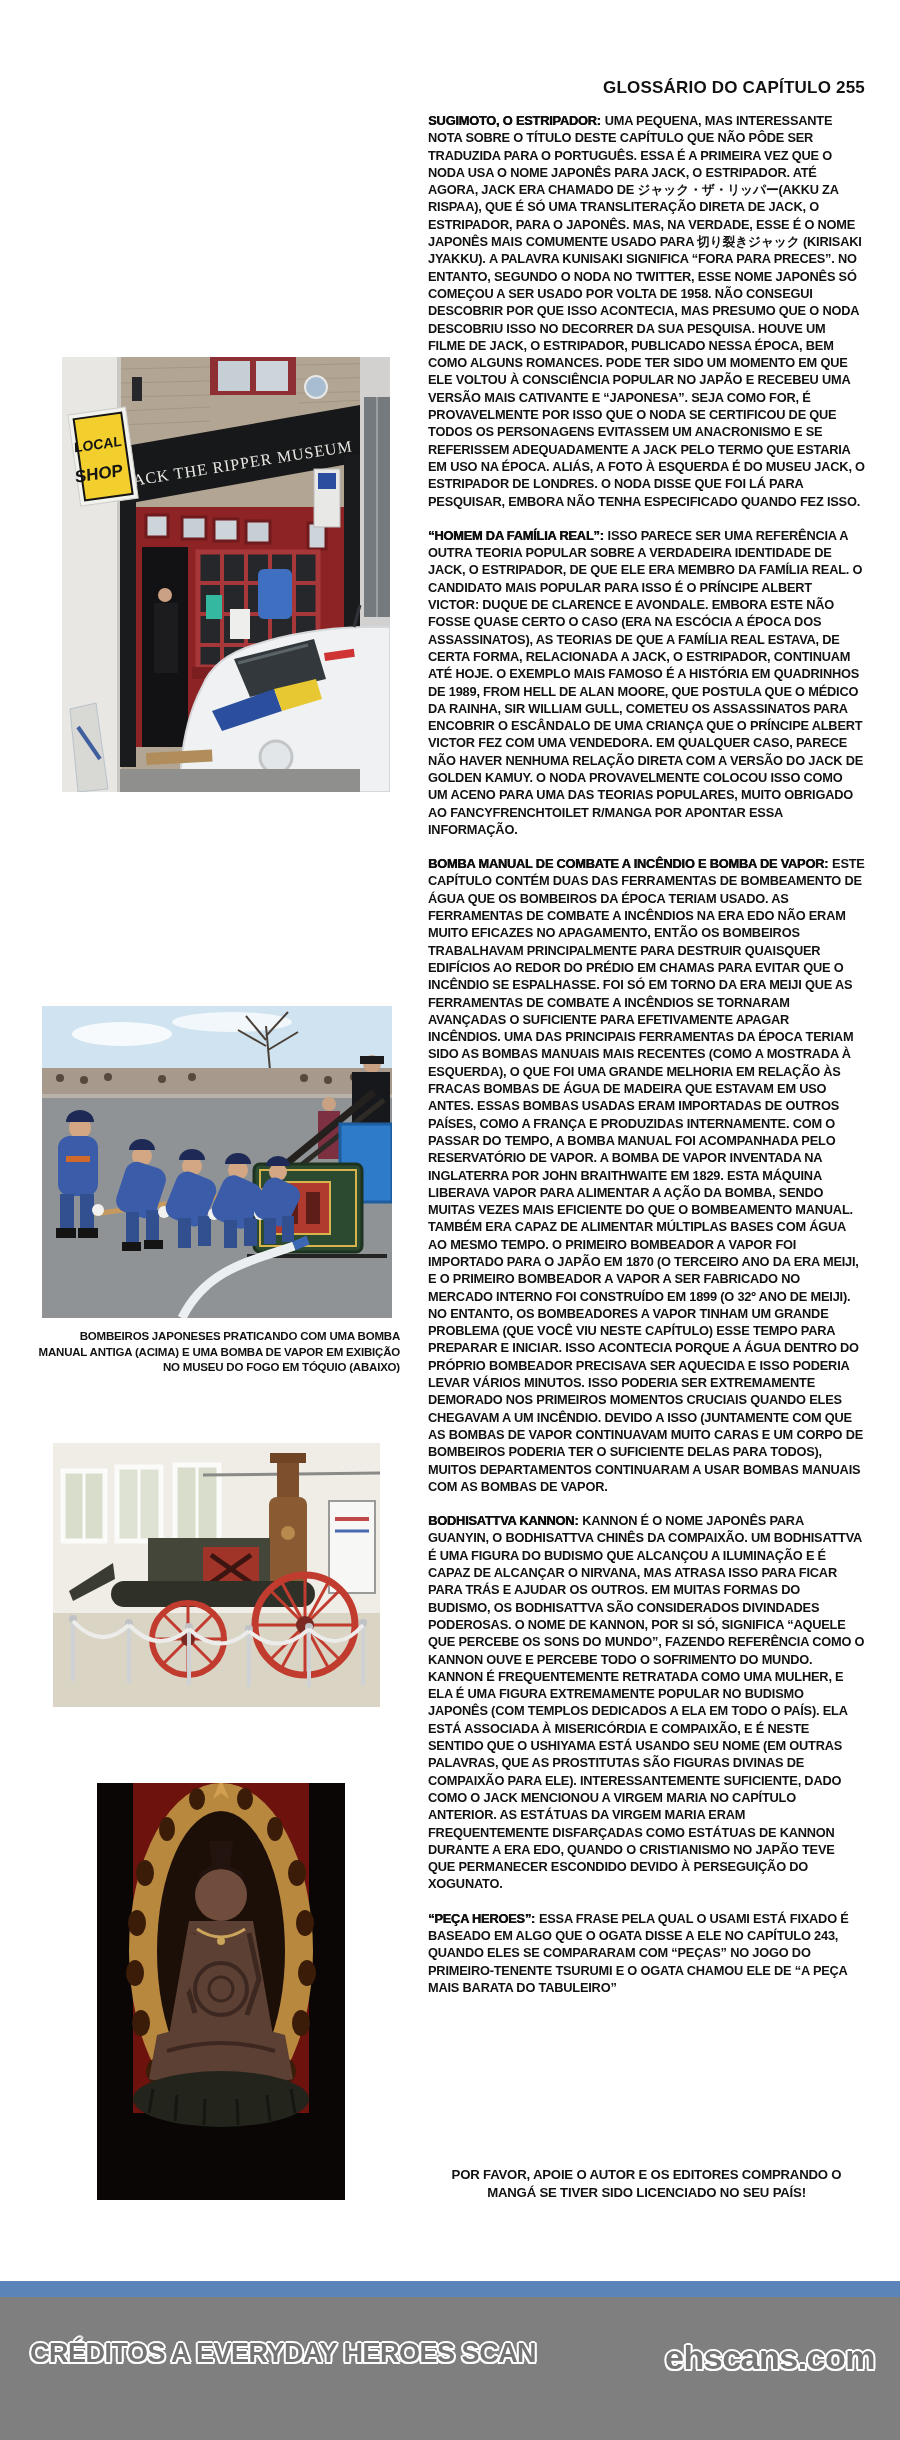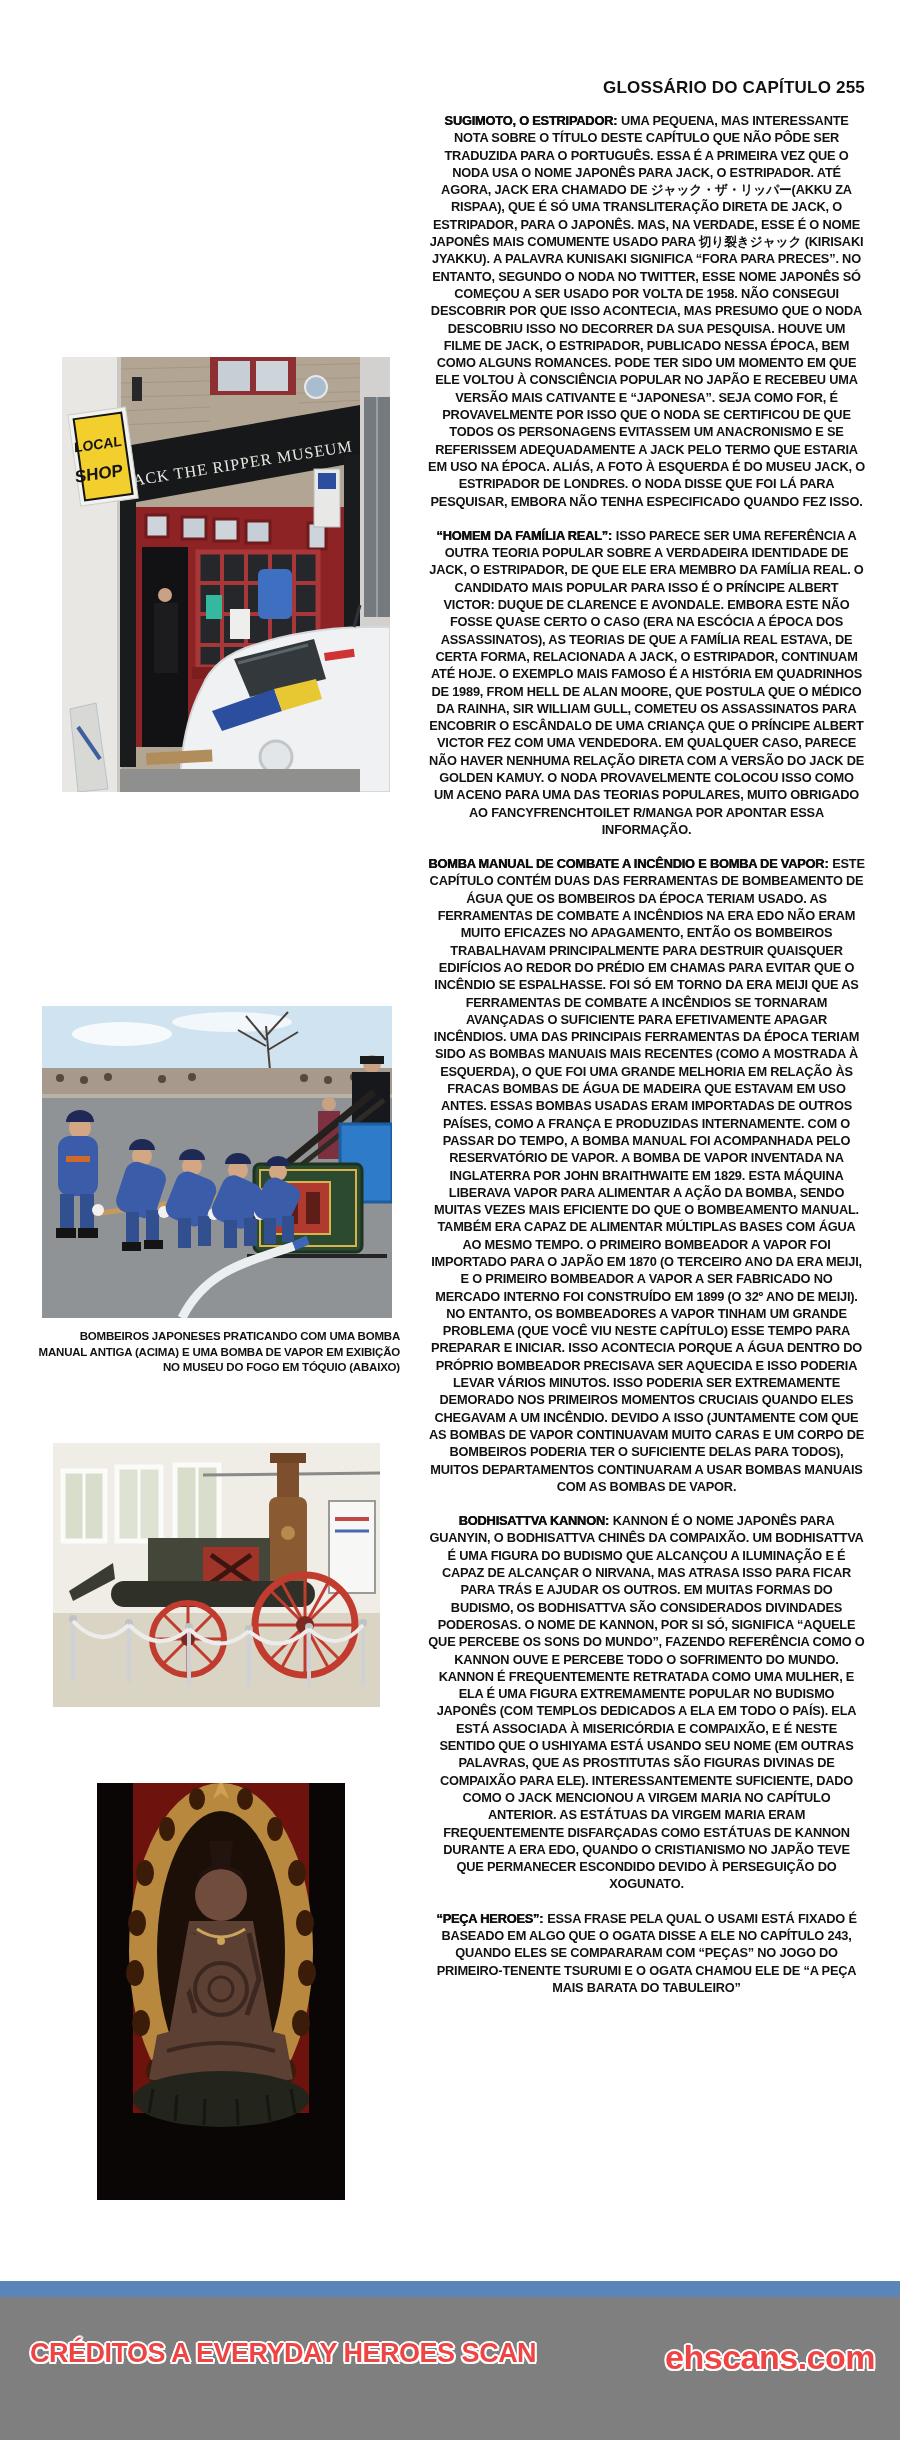--- a/index.html
+++ b/index.html
@@ -3,33 +3,33 @@
 <meta charset="utf-8">
 <style>
   html,body{margin:0;padding:0;background:#ffffff;}
   .page{position:relative;width:900px;height:2440px;background:#ffffff;overflow:hidden;
         font-family:"Liberation Sans",sans-serif;color:#111;}
   
   .title{position:absolute;left:428px;top:78px;width:437px;text-align:right;
          font-size:17px;font-weight:bold;letter-spacing:.2px;}
   .text-col{position:absolute;left:428px;top:112px;width:437px;
             font-size:12.8px;line-height:17.3px;font-weight:bold;letter-spacing:-.2px;
-            text-align:center;}
+            text-align:left;}
   .entry{margin:0 0 17px 0;}
   .term{text-shadow:.5px 0 #000;margin-right:4px;}
   .support{position:absolute;left:428px;top:2166px;width:437px;text-align:center;
            font-size:13.2px;line-height:18px;font-weight:bold;letter-spacing:-.2px;}
   
   .photo{position:absolute;display:block;}
   .caption{position:absolute;left:30px;top:1329px;width:370px;text-align:right;
            font-size:11.5px;line-height:15.5px;font-weight:bold;letter-spacing:-.2px;}
   
   .footer-bar{position:absolute;left:0;top:2281px;width:900px;height:16px;}
   .footer-bg{position:absolute;left:0;top:2297px;width:900px;height:143px;}
-  .footer-text{position:absolute;top:2338px;font-size:27px;font-weight:bold;color:#ef4444;
+  .footer-text{position:absolute;top:2338px;font-size:27px;font-weight:bold;color:#737373;
                letter-spacing:-.5px;white-space:nowrap;
                text-shadow:-2px 0 #fff,2px 0 #fff,0 -2px #fff,0 2px #fff,
                            -1.5px -1.5px #fff,1.5px -1.5px #fff,-1.5px 1.5px #fff,1.5px 1.5px #fff;}
   .credits{left:30px;}
   .site{right:25px;font-size:34px;}
 </style>
 </head>
 <body>
 
 <div class="page">
@@ -37,20 +37,21 @@
   <div class="title">GLOSSÁRIO DO CAPÍTULO 255</div>
 
   <div class="text-col">
     <p class="entry"><span class="term">SUGIMOTO, O ESTRIPADOR:</span><span>UMA PEQUENA, MAS INTERESSANTE NOTA SOBRE O TÍTULO DESTE CAPÍTULO QUE NÃO PÔDE SER TRADUZIDA PARA O PORTUGUÊS. ESSA É A PRIMEIRA VEZ QUE O NODA USA O NOME JAPONÊS PARA JACK, O ESTRIPADOR. ATÉ AGORA, JACK ERA CHAMADO DE ジャック・ザ・リッパー(AKKU ZA RISPAA), QUE É SÓ UMA TRANSLITERAÇÃO DIRETA DE JACK, O ESTRIPADOR, PARA O JAPONÊS. MAS, NA VERDADE, ESSE É O NOME JAPONÊS MAIS COMUMENTE USADO PARA 切り裂きジャック (KIRISAKI JYAKKU). A PALAVRA KUNISAKI SIGNIFICA “FORA PARA PRECES”. NO ENTANTO, SEGUNDO O NODA NO TWITTER, ESSE NOME JAPONÊS SÓ COMEÇOU A SER USADO POR VOLTA DE 1958. NÃO CONSEGUI DESCOBRIR POR QUE ISSO ACONTECIA, MAS PRESUMO QUE O NODA DESCOBRIU ISSO NO DECORRER DA SUA PESQUISA. HOUVE UM FILME DE JACK, O ESTRIPADOR, PUBLICADO NESSA ÉPOCA, BEM COMO ALGUNS ROMANCES. PODE TER SIDO UM MOMENTO EM QUE ELE VOLTOU À CONSCIÊNCIA POPULAR NO JAPÃO E RECEBEU UMA VERSÃO MAIS CATIVANTE E “JAPONESA”. SEJA COMO FOR, É PROVAVELMENTE POR ISSO QUE O NODA SE CERTIFICOU DE QUE TODOS OS PERSONAGENS EVITASSEM UM ANACRONISMO E SE REFERISSEM ADEQUADAMENTE A JACK PELO TERMO QUE ESTARIA EM USO NA ÉPOCA. ALIÁS, A FOTO À ESQUERDA É DO MUSEU JACK, O ESTRIPADOR DE LONDRES. O NODA DISSE QUE FOI LÁ PARA PESQUISAR, EMBORA NÃO TENHA ESPECIFICADO QUANDO FEZ ISSO.</span></p>
     <p class="entry"><span class="term">“HOMEM DA FAMÍLIA REAL”:</span><span>ISSO PARECE SER UMA REFERÊNCIA A OUTRA TEORIA POPULAR SOBRE A VERDADEIRA IDENTIDADE DE JACK, O ESTRIPADOR, DE QUE ELE ERA MEMBRO DA FAMÍLIA REAL. O CANDIDATO MAIS POPULAR PARA ISSO É O PRÍNCIPE ALBERT VICTOR: DUQUE DE CLARENCE E AVONDALE. EMBORA ESTE NÃO FOSSE QUASE CERTO O CASO (ERA NA ESCÓCIA A ÉPOCA DOS ASSASSINATOS), AS TEORIAS DE QUE A FAMÍLIA REAL ESTAVA, DE CERTA FORMA, RELACIONADA A JACK, O ESTRIPADOR, CONTINUAM ATÉ HOJE. O EXEMPLO MAIS FAMOSO É A HISTÓRIA EM QUADRINHOS DE 1989, FROM HELL DE ALAN MOORE, QUE POSTULA QUE O MÉDICO DA RAINHA, SIR WILLIAM GULL, COMETEU OS ASSASSINATOS PARA ENCOBRIR O ESCÂNDALO DE UMA CRIANÇA QUE O PRÍNCIPE ALBERT VICTOR FEZ COM UMA VENDEDORA. EM QUALQUER CASO, PARECE NÃO HAVER NENHUMA RELAÇÃO DIRETA COM A VERSÃO DO JACK DE GOLDEN KAMUY. O NODA PROVAVELMENTE COLOCOU ISSO COMO UM ACENO PARA UMA DAS TEORIAS POPULARES, MUITO OBRIGADO AO FANCYFRENCHTOILET R/MANGA POR APONTAR ESSA INFORMAÇÃO.</span></p>
     <p class="entry"><span class="term">BOMBA MANUAL DE COMBATE A INCÊNDIO E BOMBA DE VAPOR:</span><span>ESTE CAPÍTULO CONTÉM DUAS DAS FERRAMENTAS DE BOMBEAMENTO DE ÁGUA QUE OS BOMBEIROS DA ÉPOCA TERIAM USADO. AS FERRAMENTAS DE COMBATE A INCÊNDIOS NA ERA EDO NÃO ERAM MUITO EFICAZES NO APAGAMENTO, ENTÃO OS BOMBEIROS TRABALHAVAM PRINCIPALMENTE PARA DESTRUIR QUAISQUER EDIFÍCIOS AO REDOR DO PRÉDIO EM CHAMAS PARA EVITAR QUE O INCÊNDIO SE ESPALHASSE. FOI SÓ EM TORNO DA ERA MEIJI QUE AS FERRAMENTAS DE COMBATE A INCÊNDIOS SE TORNARAM AVANÇADAS O SUFICIENTE PARA EFETIVAMENTE APAGAR INCÊNDIOS. UMA DAS PRINCIPAIS FERRAMENTAS DA ÉPOCA TERIAM SIDO AS BOMBAS MANUAIS MAIS RECENTES (COMO A MOSTRADA À ESQUERDA), O QUE FOI UMA GRANDE MELHORIA EM RELAÇÃO ÀS FRACAS BOMBAS DE ÁGUA DE MADEIRA QUE ESTAVAM EM USO ANTES. ESSAS BOMBAS USADAS ERAM IMPORTADAS DE OUTROS PAÍSES, COMO A FRANÇA E PRODUZIDAS INTERNAMENTE. COM O PASSAR DO TEMPO, A BOMBA MANUAL FOI ACOMPANHADA PELO RESERVATÓRIO DE VAPOR. A BOMBA DE VAPOR INVENTADA NA INGLATERRA POR JOHN BRAITHWAITE EM 1829. ESTA MÁQUINA LIBERAVA VAPOR PARA ALIMENTAR A AÇÃO DA BOMBA, SENDO MUITAS VEZES MAIS EFICIENTE DO QUE O BOMBEAMENTO MANUAL. TAMBÉM ERA CAPAZ DE ALIMENTAR MÚLTIPLAS BASES COM ÁGUA AO MESMO TEMPO. O PRIMEIRO BOMBEADOR A VAPOR FOI IMPORTADO PARA O JAPÃO EM 1870 (O TERCEIRO ANO DA ERA MEIJI, E O PRIMEIRO BOMBEADOR A VAPOR A SER FABRICADO NO MERCADO INTERNO FOI CONSTRUÍDO EM 1899 (O 32º ANO DE MEIJI). NO ENTANTO, OS BOMBEADORES A VAPOR TINHAM UM GRANDE PROBLEMA (QUE VOCÊ VIU NESTE CAPÍTULO) ESSE TEMPO PARA PREPARAR E INICIAR. ISSO ACONTECIA PORQUE A ÁGUA DENTRO DO PRÓPRIO BOMBEADOR PRECISAVA SER AQUECIDA E ISSO PODERIA LEVAR VÁRIOS MINUTOS. ISSO PODERIA SER EXTREMAMENTE DEMORADO NOS PRIMEIROS MOMENTOS CRUCIAIS QUANDO ELES CHEGAVAM A UM INCÊNDIO. DEVIDO A ISSO (JUNTAMENTE COM QUE AS BOMBAS DE VAPOR CONTINUAVAM MUITO CARAS E UM CORPO DE BOMBEIROS PODERIA TER O SUFICIENTE DELAS PARA TODOS), MUITOS DEPARTAMENTOS CONTINUARAM A USAR BOMBAS MANUAIS COM AS BOMBAS DE VAPOR.</span></p>
     <p class="entry"><span class="term">BODHISATTVA KANNON:</span><span>KANNON É O NOME JAPONÊS PARA GUANYIN, O BODHISATTVA CHINÊS DA COMPAIXÃO. UM BODHISATTVA É UMA FIGURA DO BUDISMO QUE ALCANÇOU A ILUMINAÇÃO E É CAPAZ DE ALCANÇAR O NIRVANA, MAS ATRASA ISSO PARA FICAR PARA TRÁS E AJUDAR OS OUTROS. EM MUITAS FORMAS DO BUDISMO, OS BODHISATTVA SÃO CONSIDERADOS DIVINDADES PODEROSAS. O NOME DE KANNON, POR SI SÓ, SIGNIFICA “AQUELE QUE PERCEBE OS SONS DO MUNDO”, FAZENDO REFERÊNCIA COMO O KANNON OUVE E PERCEBE TODO O SOFRIMENTO DO MUNDO. KANNON É FREQUENTEMENTE RETRATADA COMO UMA MULHER, E ELA É UMA FIGURA EXTREMAMENTE POPULAR NO BUDISMO JAPONÊS (COM TEMPLOS DEDICADOS A ELA EM TODO O PAÍS). ELA ESTÁ ASSOCIADA À MISERICÓRDIA E COMPAIXÃO, E É NESTE SENTIDO QUE O USHIYAMA ESTÁ USANDO SEU NOME (EM OUTRAS PALAVRAS, QUE AS PROSTITUTAS SÃO FIGURAS DIVINAS DE COMPAIXÃO PARA ELE). INTERESSANTEMENTE SUFICIENTE, DADO COMO O JACK MENCIONOU A VIRGEM MARIA NO CAPÍTULO ANTERIOR. AS ESTÁTUAS DA VIRGEM MARIA ERAM FREQUENTEMENTE DISFARÇADAS COMO ESTÁTUAS DE KANNON DURANTE A ERA EDO, QUANDO O CRISTIANISMO NO JAPÃO TEVE QUE PERMANECER ESCONDIDO DEVIDO À PERSEGUIÇÃO DO XOGUNATO.</span></p>
     <p class="entry"><span class="term">“PEÇA HEROES”:</span><span>ESSA FRASE PELA QUAL O USAMI ESTÁ FIXADO É BASEADO EM ALGO QUE O OGATA DISSE A ELE NO CAPÍTULO 243, QUANDO ELES SE COMPARARAM COM “PEÇAS” NO JOGO DO PRIMEIRO-TENENTE TSURUMI E O OGATA CHAMOU ELE DE “A PEÇA MAIS BARATA DO TABULEIRO”</span></p>
   </div>
 
+  <div class="support">POR FAVOR, APOIE O AUTOR E OS EDITORES COMPRANDO O MANGÁ SE TIVER SIDO LICENCIADO NO SEU PAÍS!</div>
 
   <svg class="photo" style="left:62px;top:357px;" width="328" height="435" viewBox="0 0 328 435">
     <rect x="0" y="0" width="328" height="435" fill="#b3a593"></rect>
     <g stroke="#9c8d7b" stroke-width="1" opacity=".6">
       <line x1="58" y1="12" x2="328" y2="6"></line>
         <line x1="58" y1="26" x2="328" y2="20"></line>
       <line x1="58" y1="40" x2="328" y2="34"></line>
         <line x1="58" y1="54" x2="148" y2="50"></line>
       <line x1="236" y1="46" x2="328" y2="42"></line>
         <line x1="58" y1="68" x2="148" y2="64"></line>

